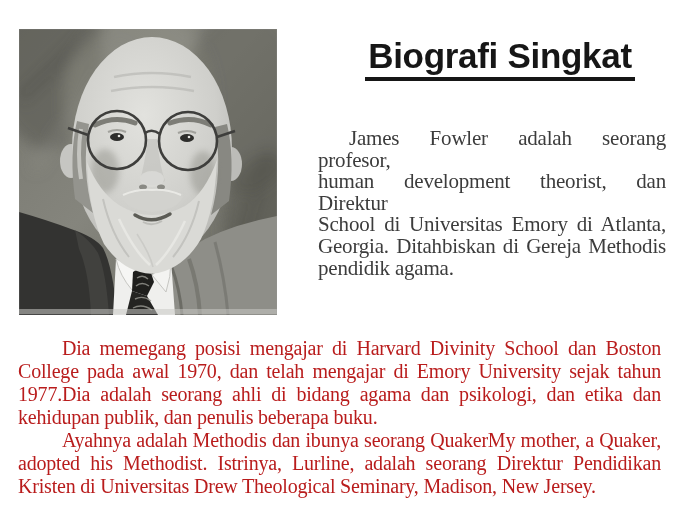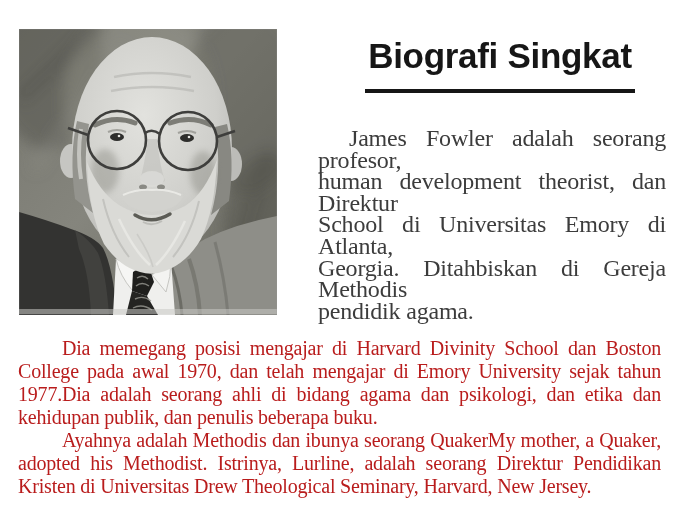--- a/index.html
+++ b/index.html
@@ -7,29 +7,29 @@
     position:relative; width:700px; height:519px; background:#ffffff;
     overflow:hidden; font-family:"Liberation Serif", serif;
   }
   
   .title-wrap { position:absolute; left:300px; top:36px; width:400px; text-align:center; }
   .title-text {
     display:inline-block;
     font-family:"Liberation Sans", sans-serif;
     font-weight:bold; font-size:35px; line-height:40px;
     color:#161616; letter-spacing:-0.3px;
-    border-bottom:4px solid #161616; padding:0 3px 13px 3px;
+    border-bottom:4px solid #161616; padding:0 3px 1px 3px;
   }
   
   .photo { position:absolute; left:19px; top:29px; width:258px; height:286px; }
   .photo svg { display:block; width:100%; height:100%; }
   
   .right-col {
     position:absolute; left:318px; top:128px; width:348px;
-    font-size:24px; line-height:21.6px; color:#3c3c3c; letter-spacing:-0.2px;
+    font-size:21px; line-height:21.6px; color:#3c3c3c; letter-spacing:-0.2px;
   }
   .bottom-col {
     position:absolute; left:18px; top:337px; width:643px;
     font-size:20px; line-height:23px; color:#b91c1c; letter-spacing:-0.2px;
   }
   .tline { text-align:justify; text-align-last:justify; white-space:normal; }
   .tline.last { text-align:justify; text-align-last:left; }
   .tline.ind-sm { text-indent:31px; }
   .tline.ind-lg { text-indent:44px; }
 </style>
@@ -168,17 +168,17 @@
   <div class="bottom-col">
     <div>
       <div class="tline ind-lg">Dia memegang posisi mengajar di Harvard Divinity School dan Boston</div>
       <div class="tline">College pada awal 1970, dan telah mengajar di Emory University sejak tahun</div>
       <div class="tline">1977.Dia adalah seorang ahli di bidang agama dan psikologi, dan etika dan</div>
       <div class="tline last">kehidupan publik, dan penulis beberapa buku.</div>
     </div>
     <div>
       <div class="tline ind-lg">Ayahnya adalah Methodis dan ibunya seorang QuakerMy mother, a Quaker,</div>
       <div class="tline">adopted his Methodist. Istrinya, Lurline, adalah seorang Direktur Pendidikan</div>
-      <div class="tline last">Kristen di Universitas Drew  Theological Seminary, Harvard, New Jersey.</div>
+      <div class="tline last">Kristen di Universitas Drew  Theological Seminary, Madison, New Jersey.</div>
     </div>
   </div>
 
 </div>
 
 </body></html>

